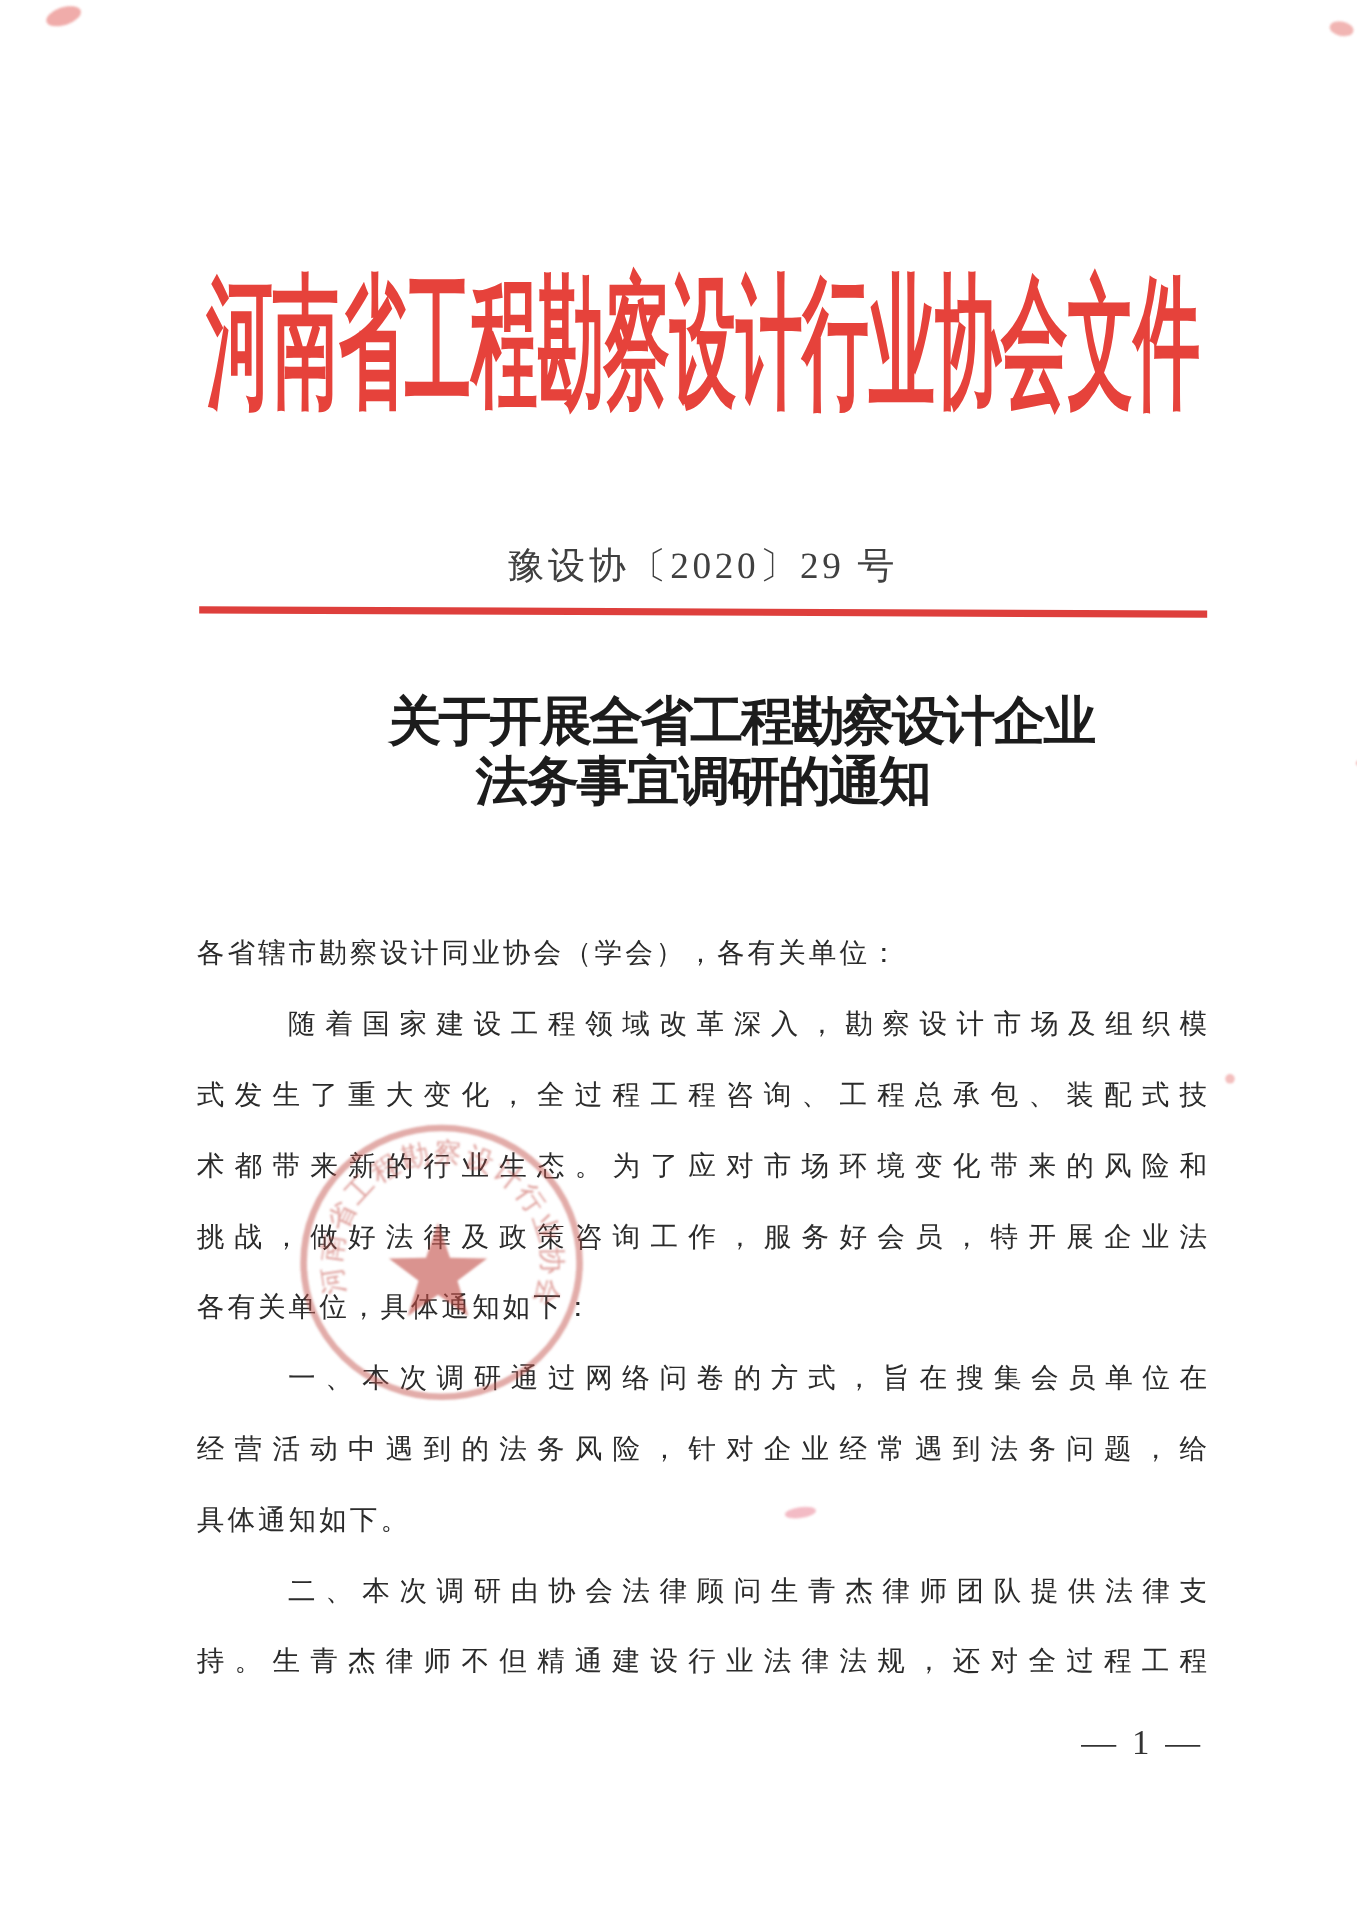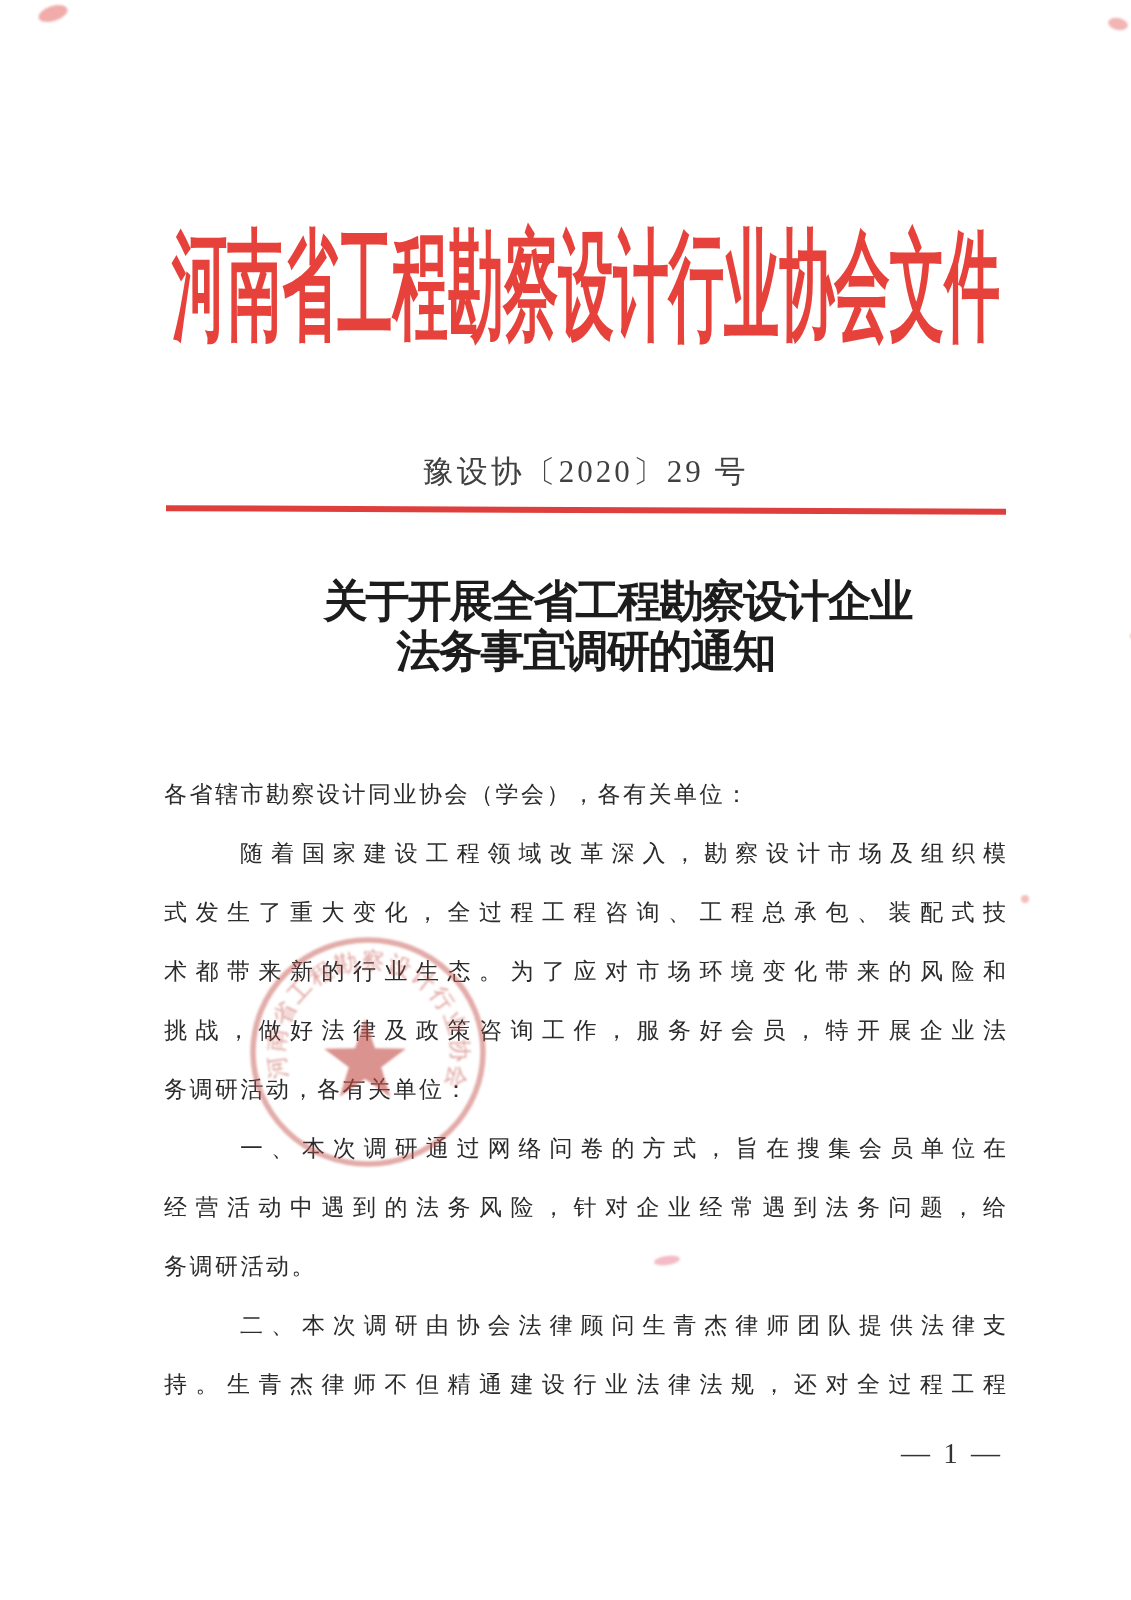--- a/index.html
+++ b/index.html
@@ -64,24 +64,24 @@
 
   <div class="title title1">关于开展全省工程勘察设计企业</div>
   <div class="title title2">法务事宜调研的通知</div>
 
   <div class="bodytext" id="body-lines">
       <div class="bline plain">各省辖市勘察设计同业协会（学会），各有关单位：</div>
       <div class="bline just" style="padding-left: 76px;"><span>随</span><span>着</span><span>国</span><span>家</span><span>建</span><span>设</span><span>工</span><span>程</span><span>领</span><span>域</span><span>改</span><span>革</span><span>深</span><span>入</span><span>，</span><span>勘</span><span>察</span><span>设</span><span>计</span><span>市</span><span>场</span><span>及</span><span>组</span><span>织</span><span>模</span></div>
       <div class="bline just"><span>式</span><span>发</span><span>生</span><span>了</span><span>重</span><span>大</span><span>变</span><span>化</span><span>，</span><span>全</span><span>过</span><span>程</span><span>工</span><span>程</span><span>咨</span><span>询</span><span>、</span><span>工</span><span>程</span><span>总</span><span>承</span><span>包</span><span>、</span><span>装</span><span>配</span><span>式</span><span>技</span></div>
       <div class="bline just"><span>术</span><span>都</span><span>带</span><span>来</span><span>新</span><span>的</span><span>行</span><span>业</span><span>生</span><span>态</span><span>。</span><span>为</span><span>了</span><span>应</span><span>对</span><span>市</span><span>场</span><span>环</span><span>境</span><span>变</span><span>化</span><span>带</span><span>来</span><span>的</span><span>风</span><span>险</span><span>和</span></div>
       <div class="bline just"><span>挑</span><span>战</span><span>，</span><span>做</span><span>好</span><span>法</span><span>律</span><span>及</span><span>政</span><span>策</span><span>咨</span><span>询</span><span>工</span><span>作</span><span>，</span><span>服</span><span>务</span><span>好</span><span>会</span><span>员</span><span>，</span><span>特</span><span>开</span><span>展</span><span>企</span><span>业</span><span>法</span></div>
-      <div class="bline plain">务调研活动，各有关单位：</div>
+      <div class="bline plain">各有关单位，具体通知如下：</div>
       <div class="bline just" style="padding-left: 76px;"><span>一</span><span>、</span><span>本</span><span>次</span><span>调</span><span>研</span><span>通</span><span>过</span><span>网</span><span>络</span><span>问</span><span>卷</span><span>的</span><span>方</span><span>式</span><span>，</span><span>旨</span><span>在</span><span>搜</span><span>集</span><span>会</span><span>员</span><span>单</span><span>位</span><span>在</span></div>
       <div class="bline just"><span>经</span><span>营</span><span>活</span><span>动</span><span>中</span><span>遇</span><span>到</span><span>的</span><span>法</span><span>务</span><span>风</span><span>险</span><span>，</span><span>针</span><span>对</span><span>企</span><span>业</span><span>经</span><span>常</span><span>遇</span><span>到</span><span>法</span><span>务</span><span>问</span><span>题</span><span>，</span><span>给</span></div>
-      <div class="bline plain">务调研活动。</div>
+      <div class="bline plain">具体通知如下。</div>
       <div class="bline just" style="padding-left: 76px;"><span>二</span><span>、</span><span>本</span><span>次</span><span>调</span><span>研</span><span>由</span><span>协</span><span>会</span><span>法</span><span>律</span><span>顾</span><span>问</span><span>生</span><span>青</span><span>杰</span><span>律</span><span>师</span><span>团</span><span>队</span><span>提</span><span>供</span><span>法</span><span>律</span><span>支</span></div>
       <div class="bline just"><span>持</span><span>。</span><span>生</span><span>青</span><span>杰</span><span>律</span><span>师</span><span>不</span><span>但</span><span>精</span><span>通</span><span>建</span><span>设</span><span>行</span><span>业</span><span>法</span><span>律</span><span>法</span><span>规</span><span>，</span><span>还</span><span>对</span><span>全</span><span>过</span><span>程</span><span>工</span><span>程</span></div>
     </div>
 
   <svg class="sealsvg" width="1131" height="1600" viewBox="0 0 1131 1600">
     <defs>
       <filter id="sblur" x="-20%" y="-20%" width="140%" height="140%">
         <feGaussianBlur stdDeviation="0.8"></feGaussianBlur>
       </filter>
       <path id="ringpath" d="M 269,1081 A 84,84 0 1 1 427,1081" fill="none"></path>

